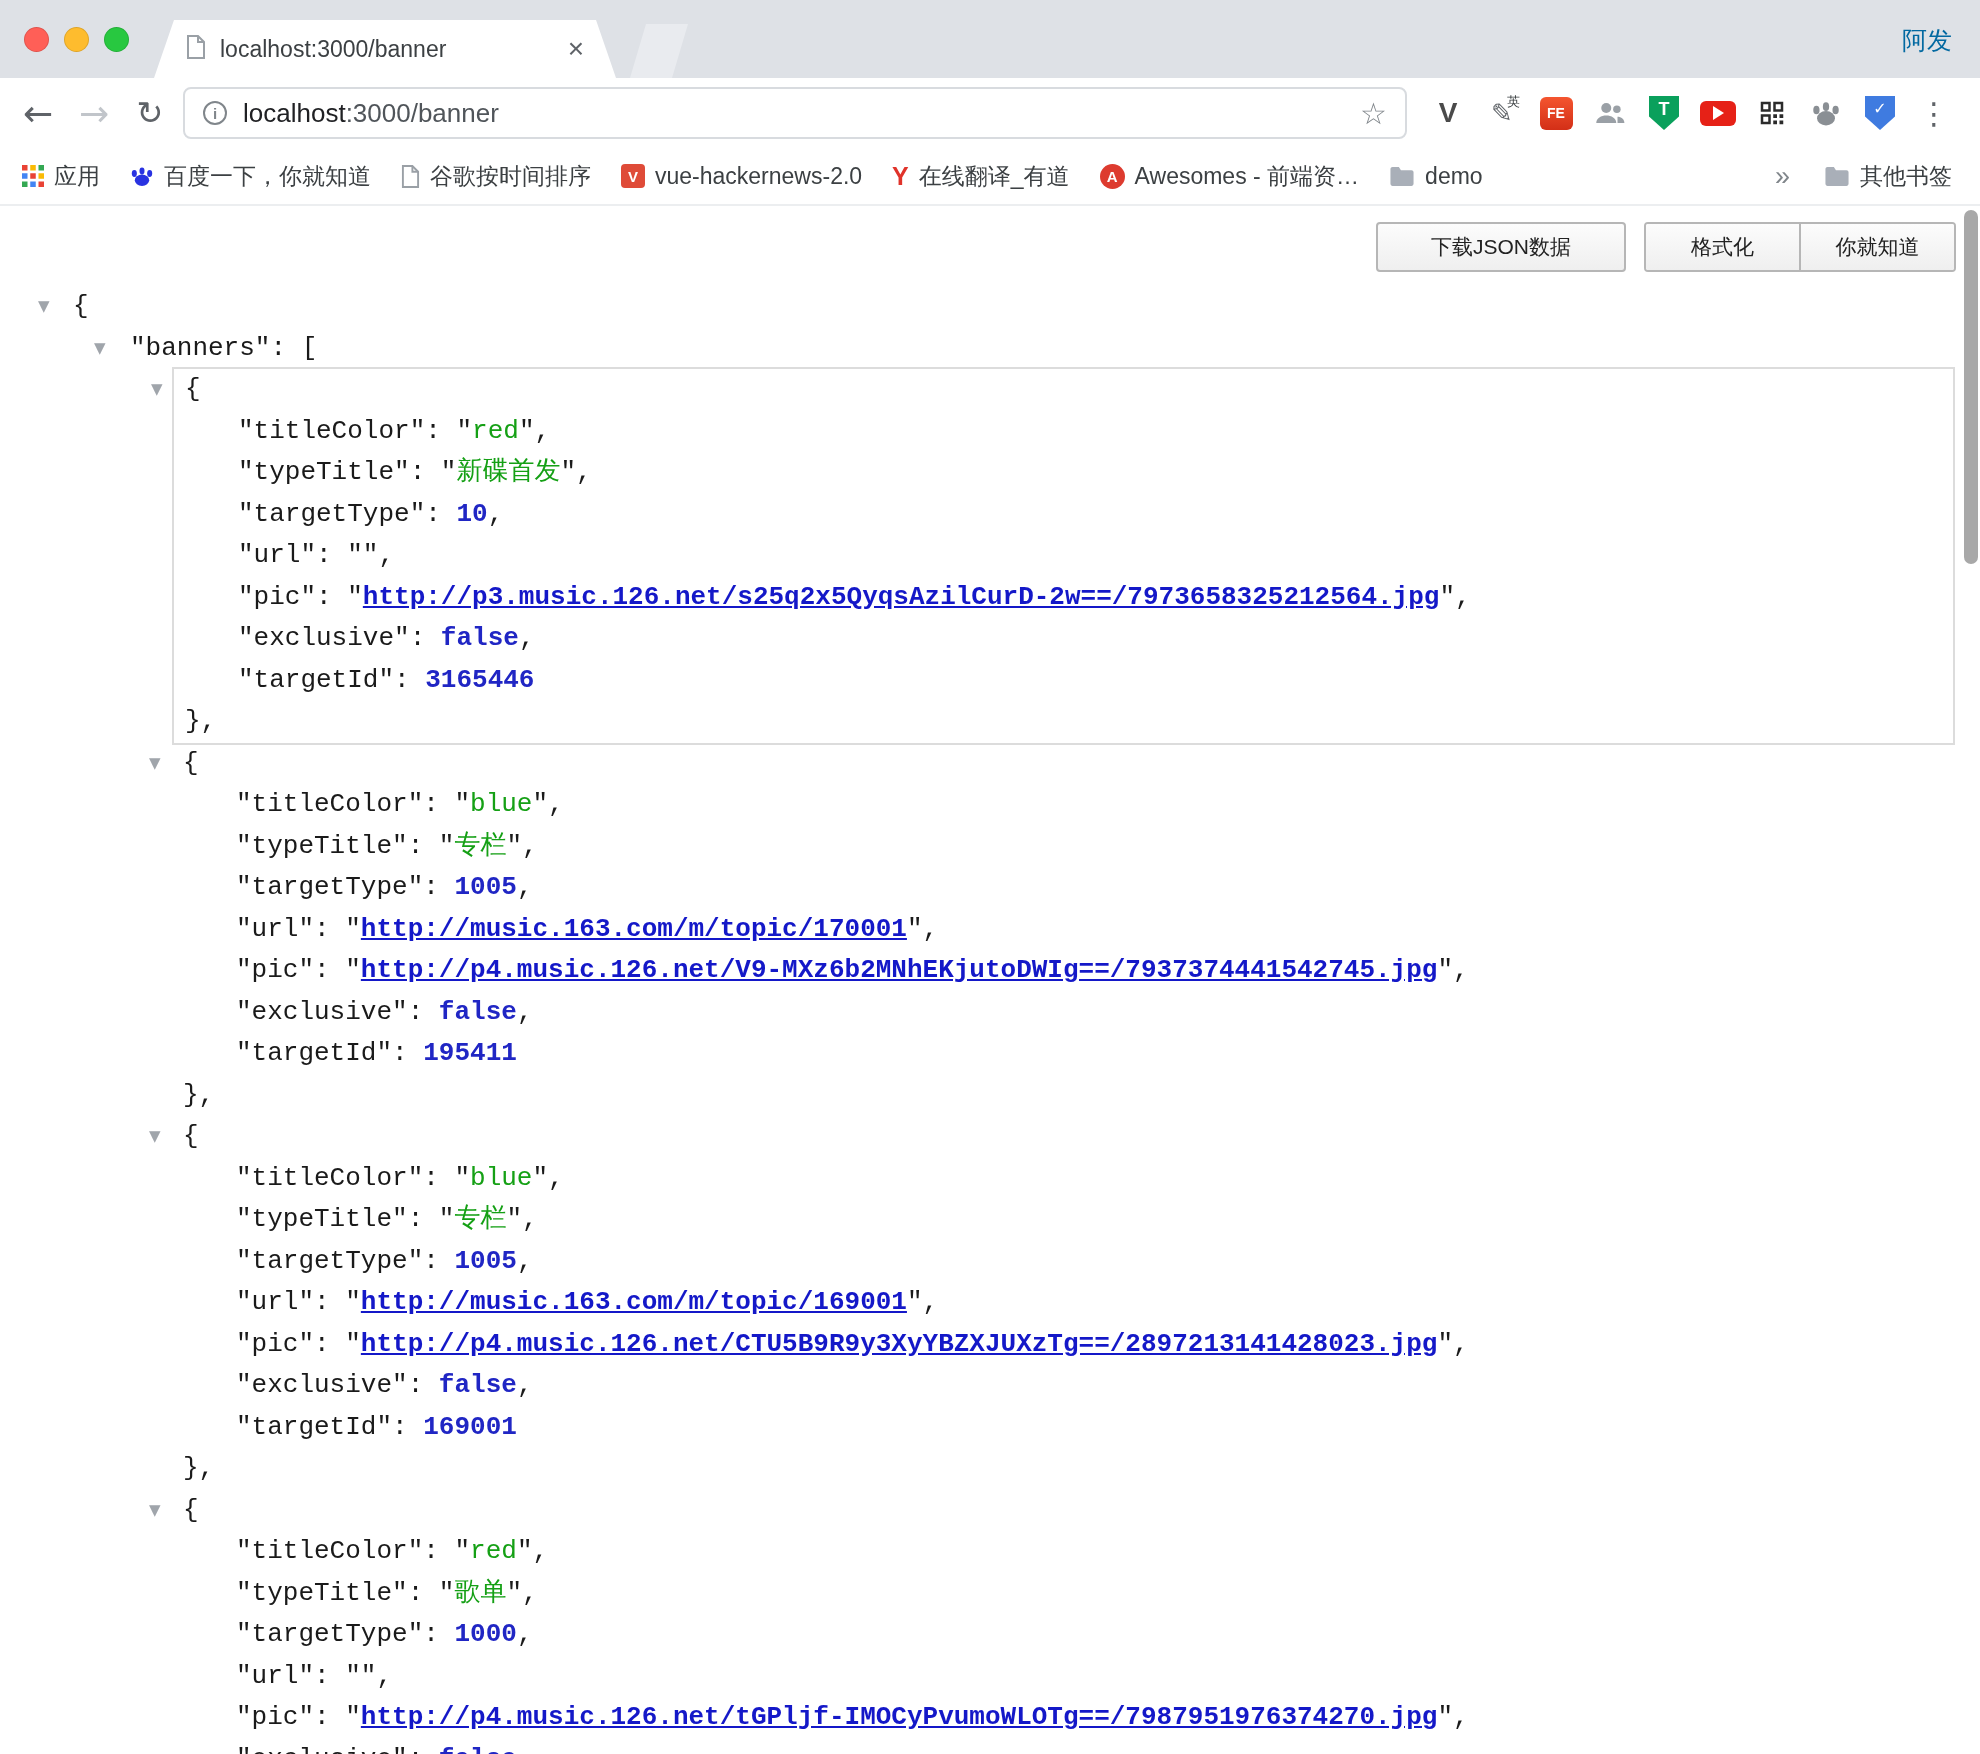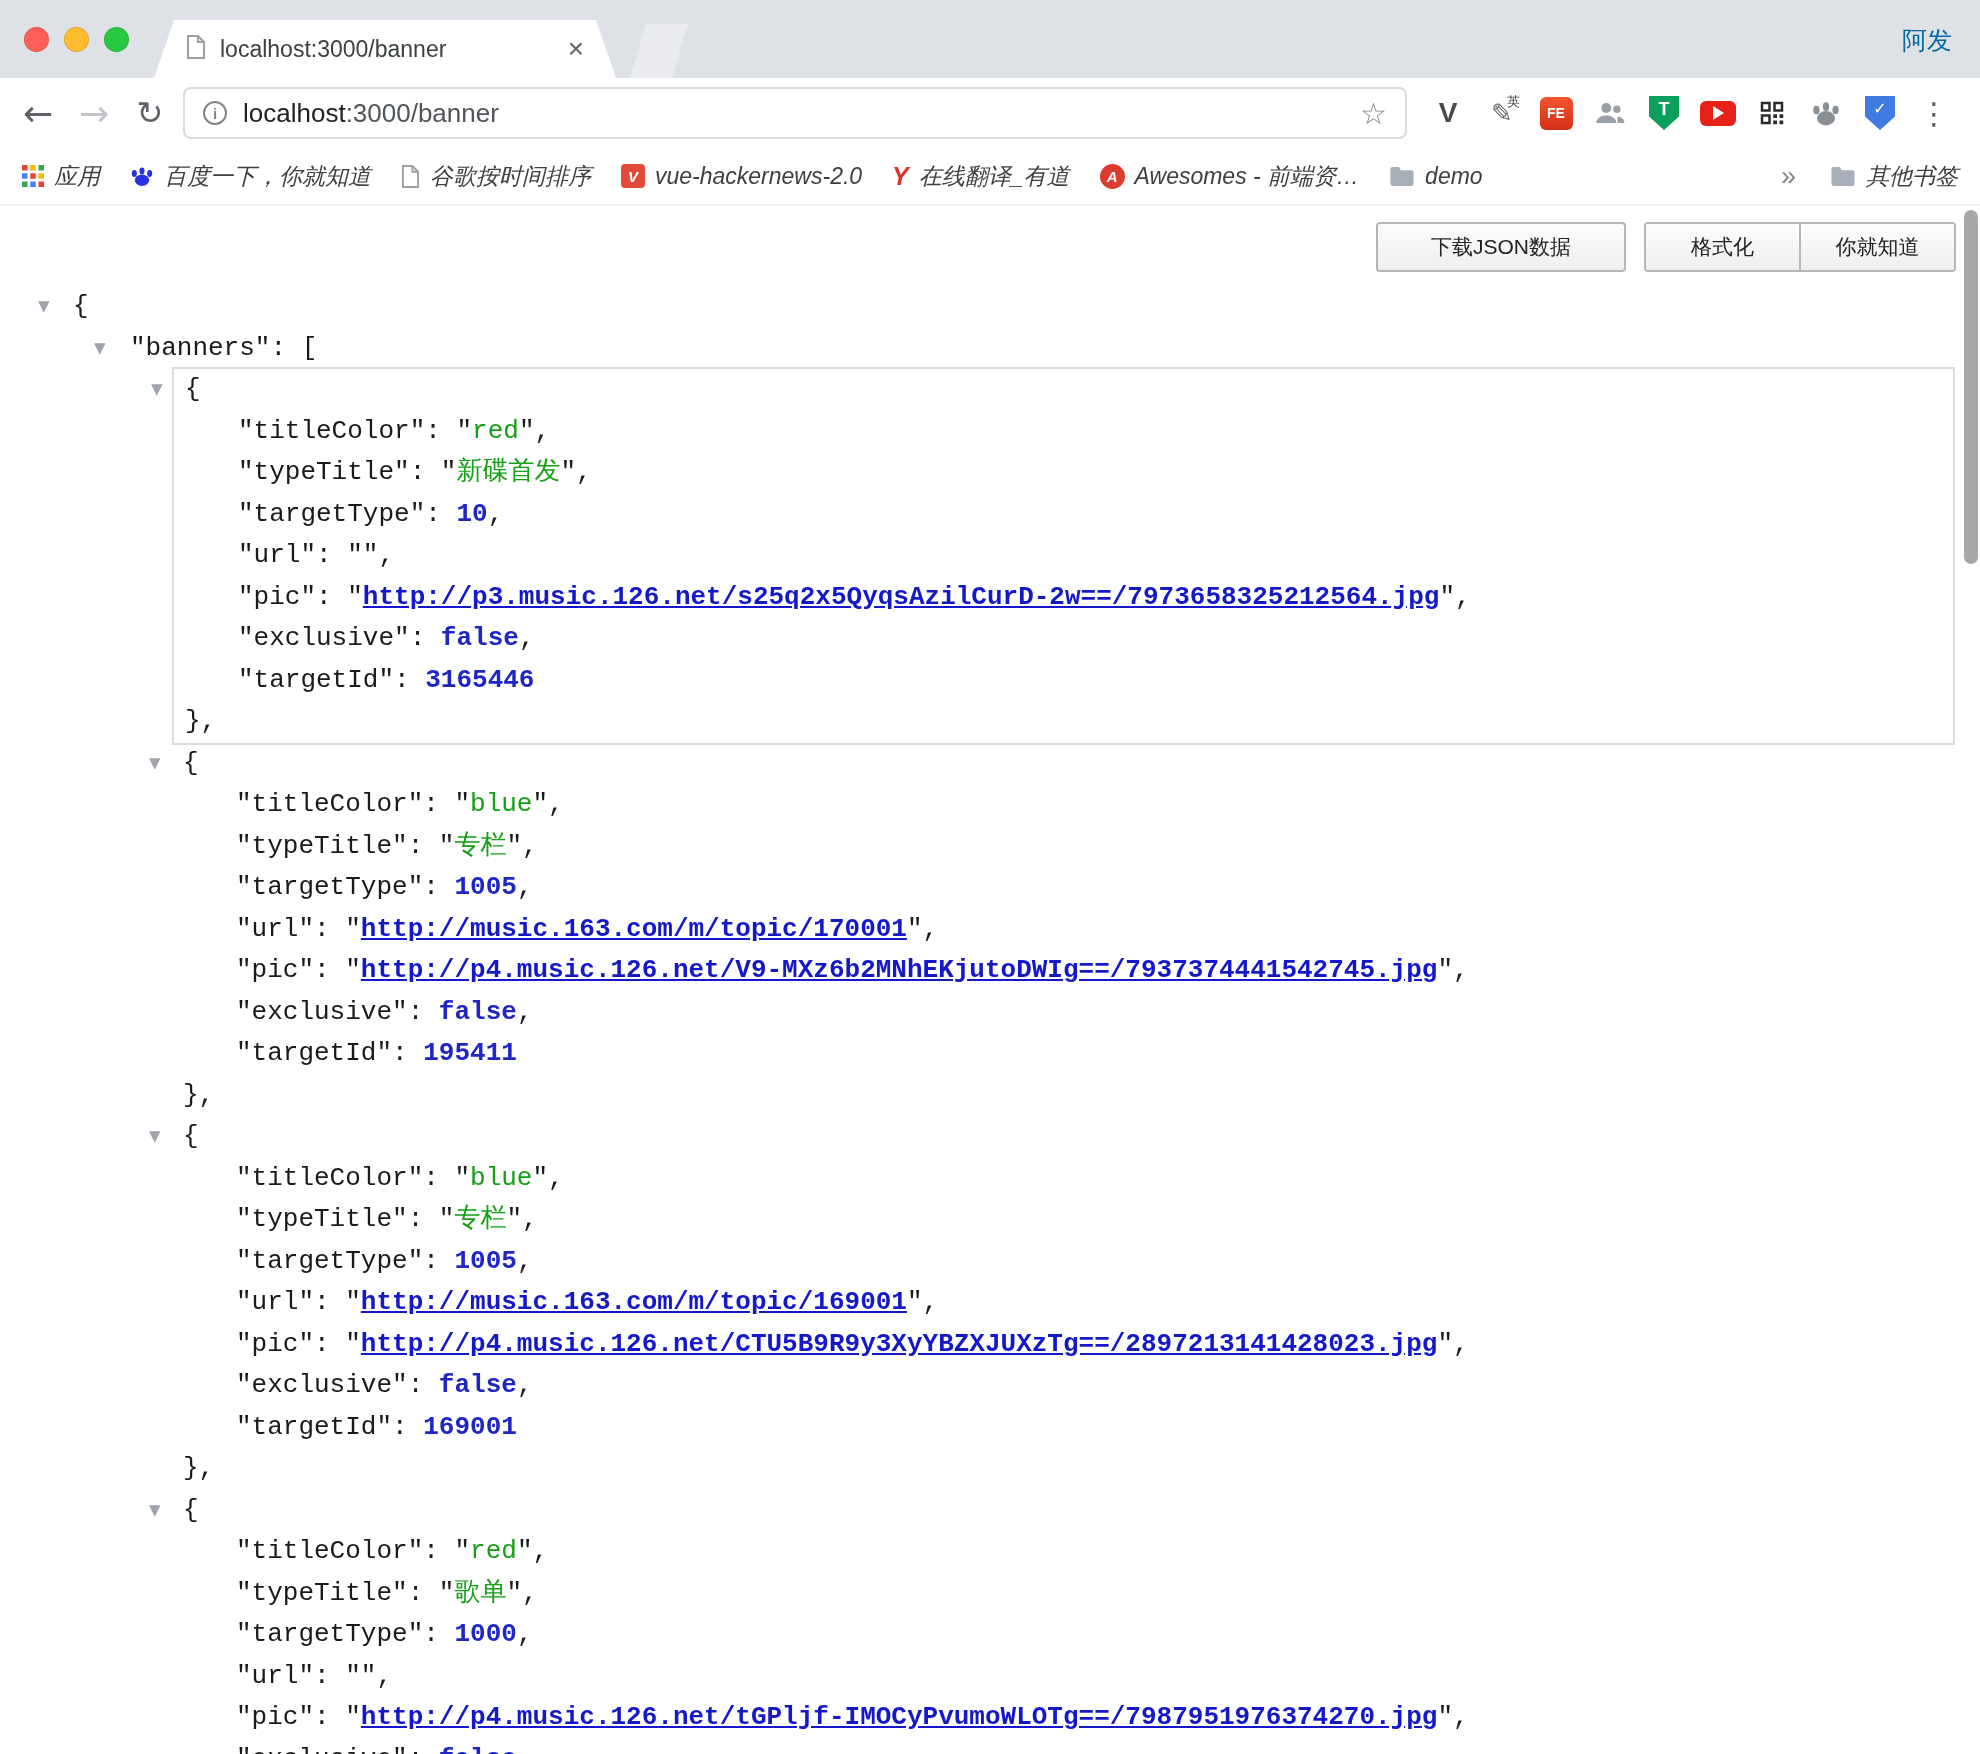--- a/index.html
+++ b/index.html
@@ -50,21 +50,21 @@
   .shield.green { background:#0aa05c; font-size:18px; }
   .shield.blue  { background:#3f7be0; font-size:16px; font-family:"DejaVu Sans",sans-serif; }
   .ext-yt { width:36px; height:25px; border-radius:6px; background:#e62117; display:flex; align-items:center; justify-content:center; }
   .ext-yt::after { content:""; border-left:11px solid #fff; border-top:7px solid transparent; border-bottom:7px solid transparent; }
   .ext-dots { font-size:30px; color:#5f6368; font-family:"DejaVu Sans",sans-serif; }
 
   
   .bmbar { height:58px; background:#fff; display:flex; align-items:center; padding:0 22px;
            border-bottom:2px solid #eceef0; }
   .bm { display:flex; align-items:center; margin-right:30px; font-size:23px; color:#3c4043;
-        white-space:nowrap; cursor:pointer;font-style:italic; }
+        white-space:nowrap; cursor:pointer; }
   .bm .ic { margin-right:10px; display:flex; align-items:center; }
   .bm-vue { width:24px; height:24px; border-radius:4px; background:#df4b38; color:#fff; font-size:15px;
             font-weight:bold; display:flex; align-items:center; justify-content:center; }
   .bm-y { font-size:25px; font-weight:900; color:#e0332a; }
   .bm-a { width:25px; height:25px; border-radius:50%; background:#dd3b2f; color:#fff; font-size:15px;
           font-weight:bold; display:flex; align-items:center; justify-content:center; }
   .chev { margin-left:auto; margin-right:34px; font-size:27px; color:#80868b; cursor:pointer; }
 
   
   .page { position:relative; height:1548px; background:#fff; overflow:hidden; }
@@ -234,21 +234,21 @@
     </div>
     <div class="bm">
       <span class="ic">
         <svg width="26" height="21" viewBox="0 0 24 20">
             <path d="M1 3c0-1.1.9-2 2-2h6l2 3h10c1.1 0 2 .9 2 2v11c0 1.1-.9 2-2 2H3c-1.1 0-2-.9-2-2z" fill="#a9afb8"></path>
           </svg>
       </span>
       <span>demo</span>
     </div>
     <span class="chev">»</span>
-    <div class="bm" style="margin-right:0">
+    <div class="bm" style="margin-right:6px">
       <span class="ic">
         <svg width="26" height="21" viewBox="0 0 24 20">
             <path d="M1 3c0-1.1.9-2 2-2h6l2 3h10c1.1 0 2 .9 2 2v11c0 1.1-.9 2-2 2H3c-1.1 0-2-.9-2-2z" fill="#a9afb8"></path>
           </svg>
       </span>
       <span>其他书签</span>
     </div>
   </div>
 
   <div class="page">

